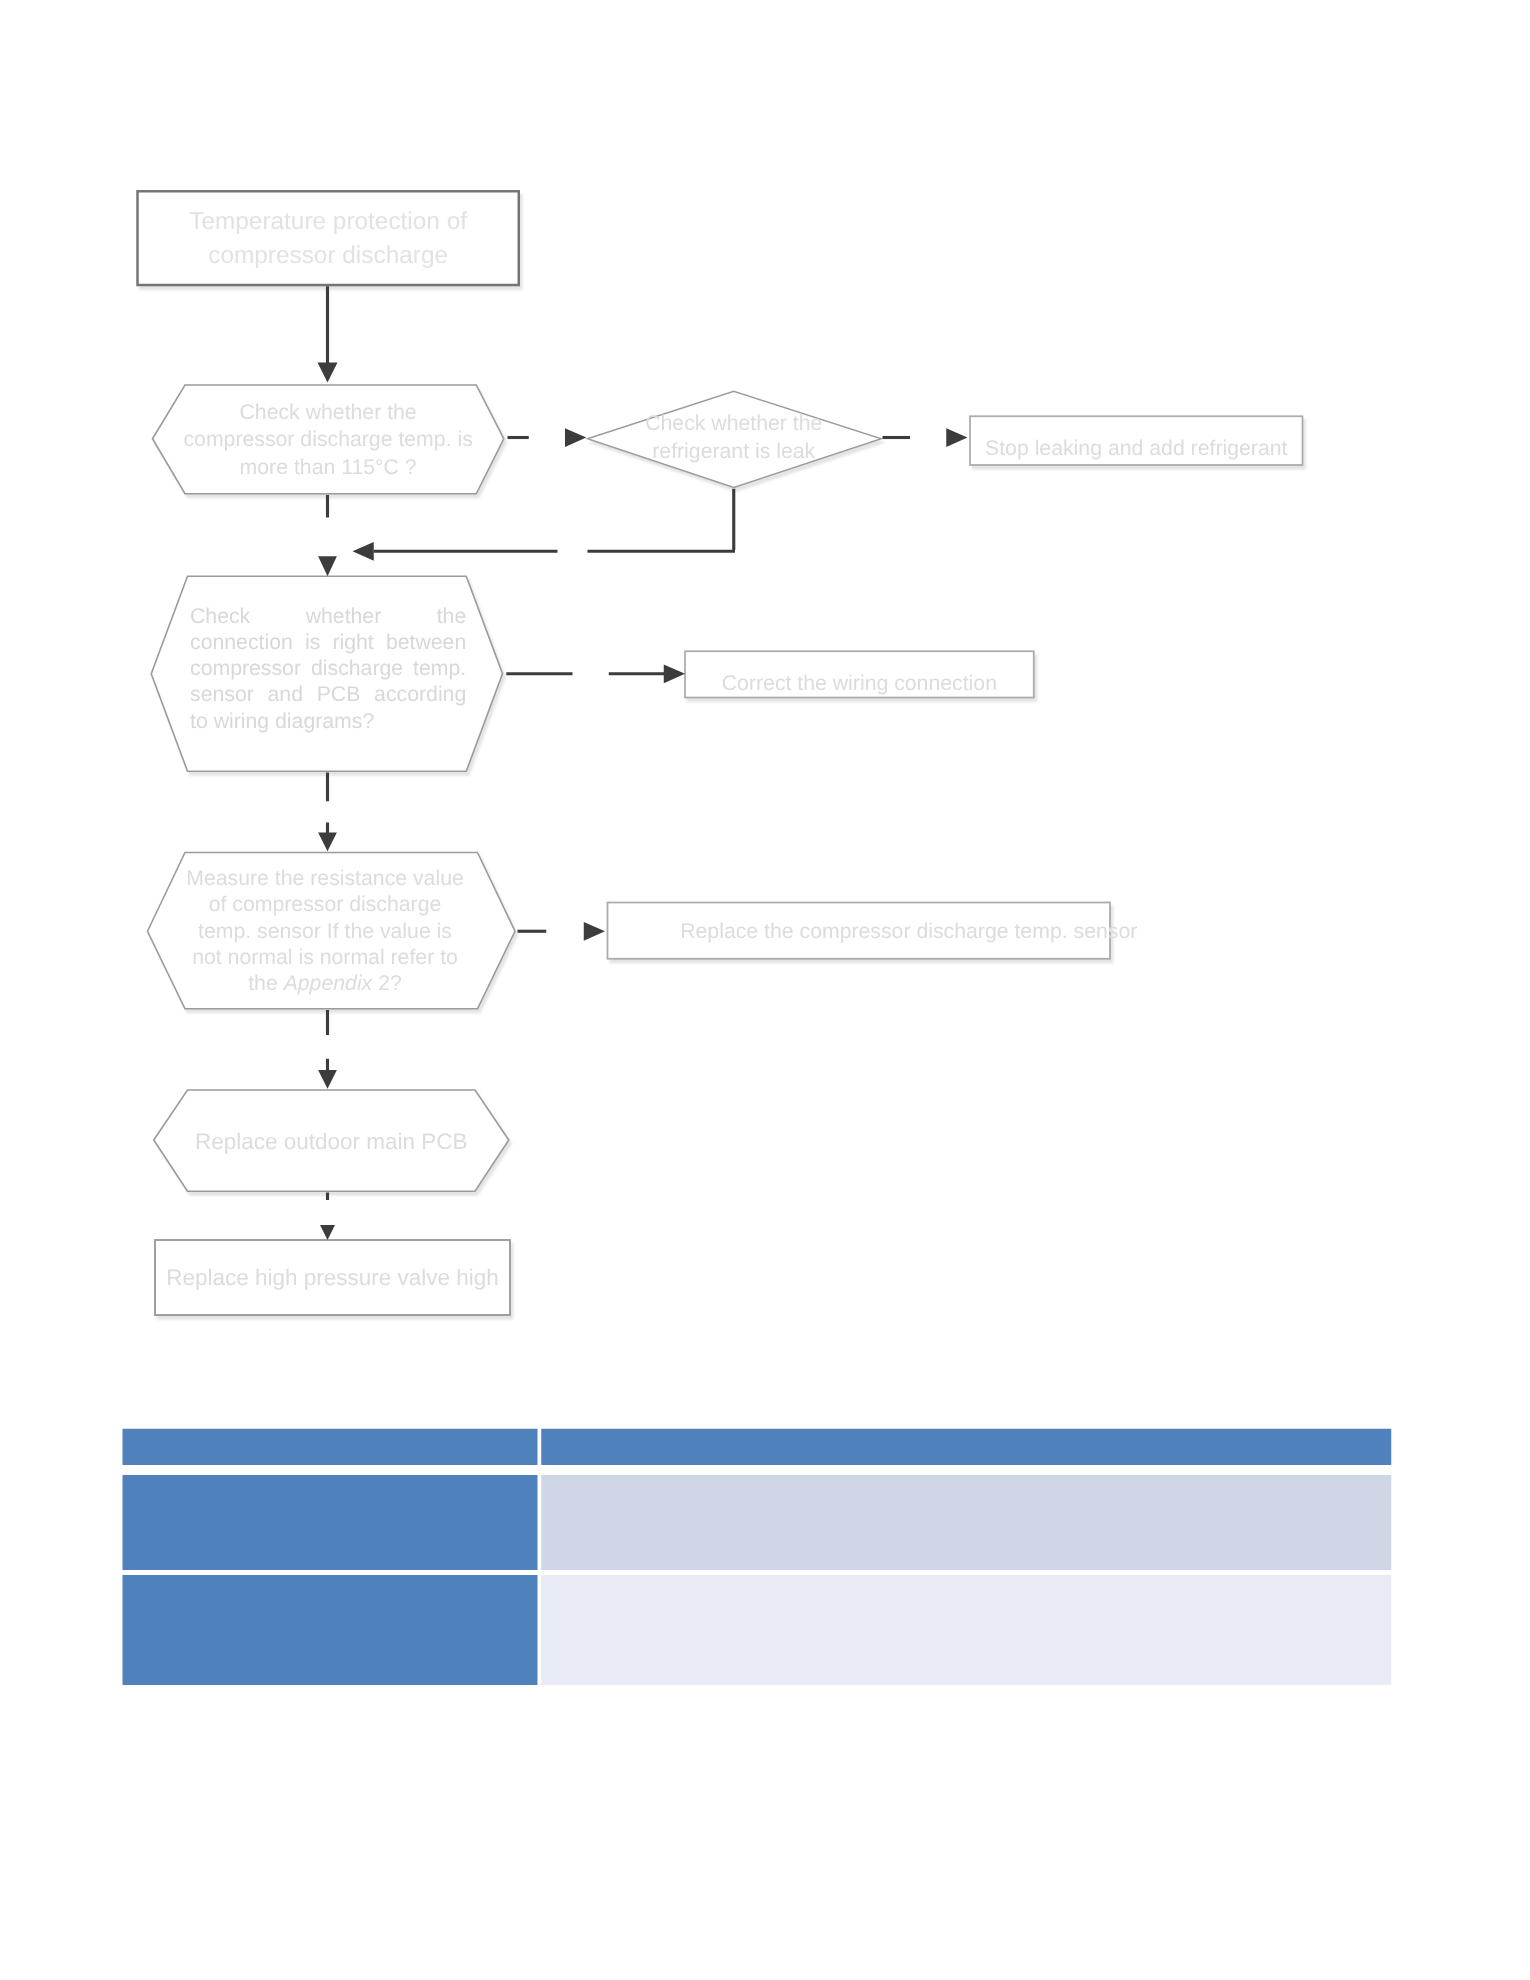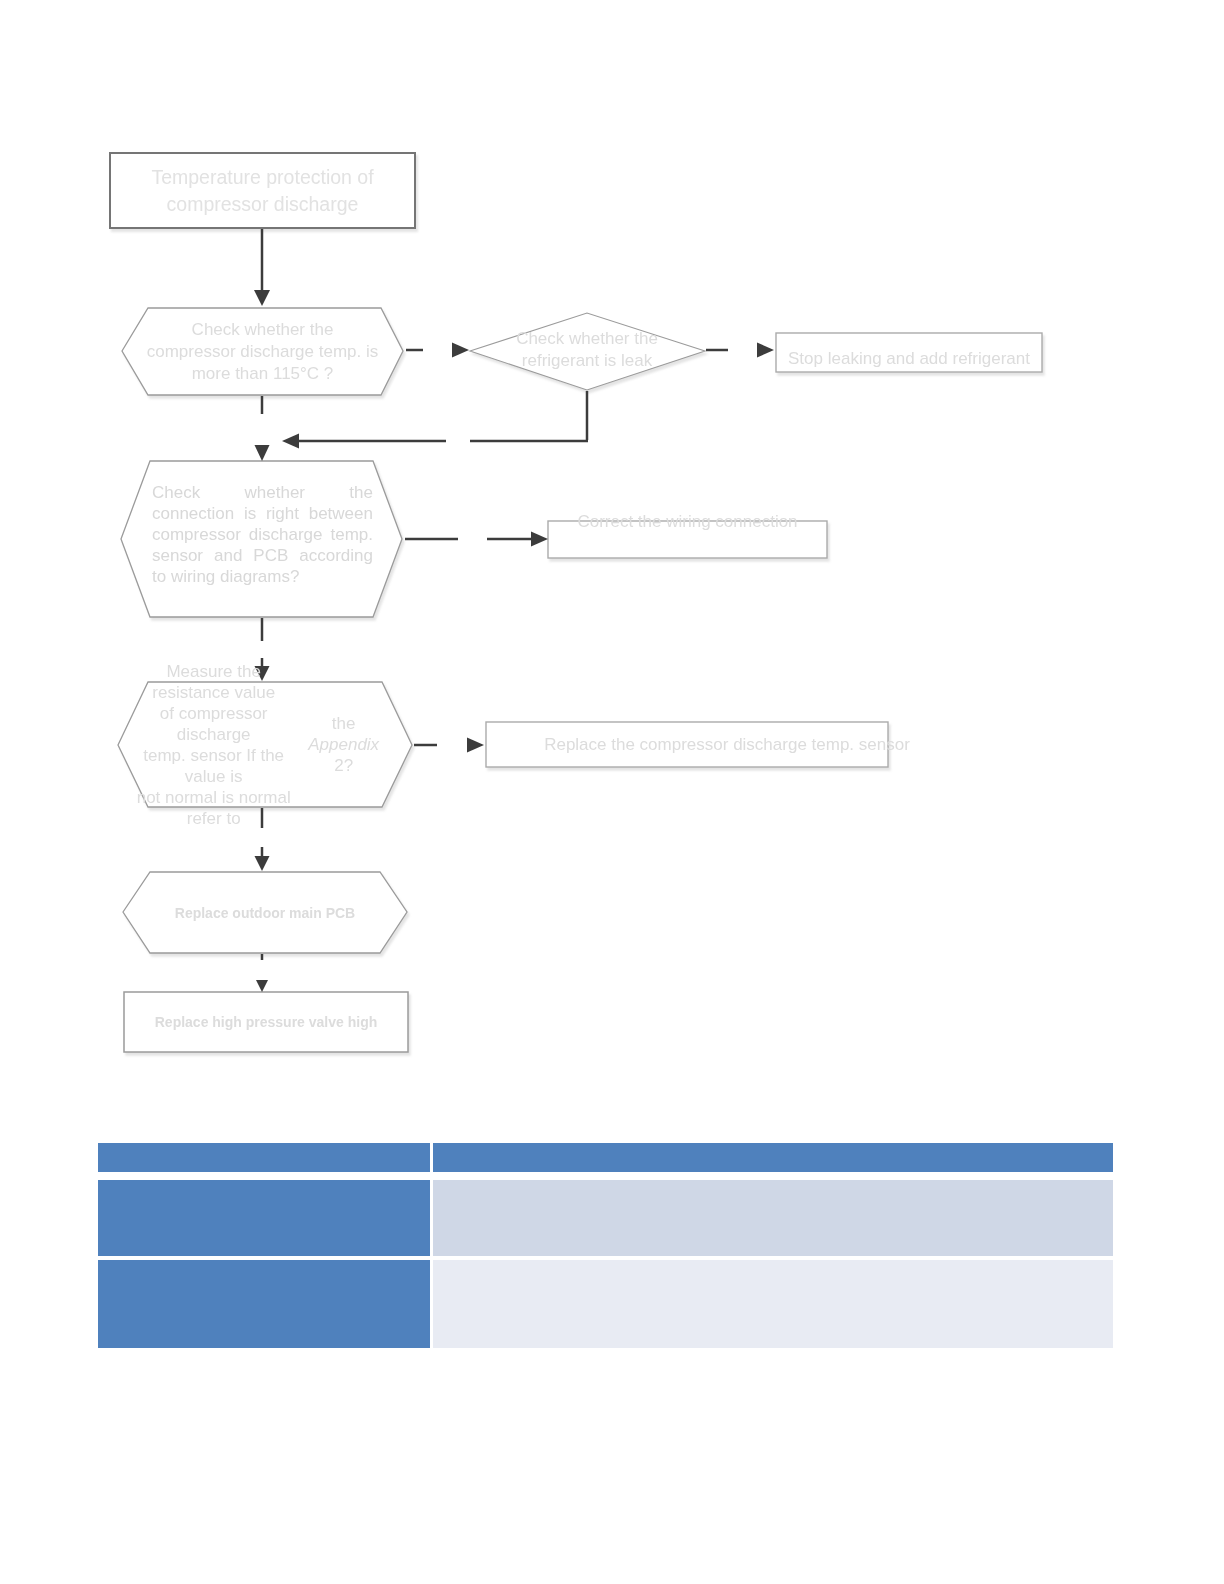--- a/index.html
+++ b/index.html
@@ -7,21 +7,21 @@
         font-family:"Liberation Sans","DejaVu Sans",sans-serif;border-radius:31px;}
   .flow-svg{position:absolute;left:0;top:0;}
   .shape{fill:#ffffff;}
   .shape.shadowed{filter:drop-shadow(2px 3px 1px rgba(130,130,130,0.22));}
   .conn{stroke:#3c3c3c;stroke-width:2.5;fill:none;}
   .head{fill:#3c3c3c;stroke:none;}
 
   .lbl{position:absolute;display:flex;align-items:center;justify-content:center;
        text-align:center;white-space:pre-line;color:#dcdcdc;font-size:17px;line-height:22px;}
   .lbl.title{font-size:19.5px;line-height:27px;color:#e2e2e2;}
-  .lbl.big{font-size:14px;font-weight:bold;}
+  .lbl.big{font-size:18px;}
   .lbl.justify-block{display:block;white-space:normal;text-align:justify;line-height:21px;color:#d8d8d8;}
   .jline{display:block;text-align:justify;text-align-last:justify;}
   .jline.last{text-align-last:left;}
   .hx3-main{white-space:pre-line;text-align:center;line-height:21px;}
   .hx3-tail{text-align:center;line-height:21px;}
   .it{font-style:italic;}
 
   .tcell{position:absolute;}
 </style>
 </head>
@@ -103,23 +103,23 @@
   <div class="lbl" style="left:776px;top:333px;width:266px;height:52px;">Stop leaking and add refrigerant</div>
 
   <div class="lbl justify-block" style="left:152px;top:482px;width:221px;">
     <span class="jline">Check whether the</span>
     <span class="jline">connection is right between</span>
     <span class="jline">compressor discharge temp.</span>
     <span class="jline">sensor and PCB according</span>
     <span class="jline last">to wiring diagrams?</span>
   </div>
 
-  <div class="lbl" style="left:548px;top:503px;width:279px;height:37px;">Correct the wiring connection</div>
+  <div class="lbl" style="left:548px;top:528px;width:279px;height:37px;">Correct the wiring connection</div>
 
-  <div class="lbl" style="left:130px;top:682px;width:260px;height:125px;flex-direction:row;">
+  <div class="lbl" style="left:130px;top:682px;width:260px;height:125px;flex-direction:column;">
     <div class="hx3-main">Measure the resistance value
 of compressor discharge
 temp. sensor  If the value is
 not normal is normal refer to</div>
     <div class="hx3-tail"><span>the </span><span class="it">Appendix</span><span> 2?</span></div>
   </div>
 
   <div class="lbl" style="left:486px;top:722px;width:396px;height:45px;padding-left:43px;">Replace the compressor discharge temp. sensor</div>
 
   <div class="lbl big" style="left:123px;top:872px;width:284px;height:81px;">Replace outdoor main PCB</div>

